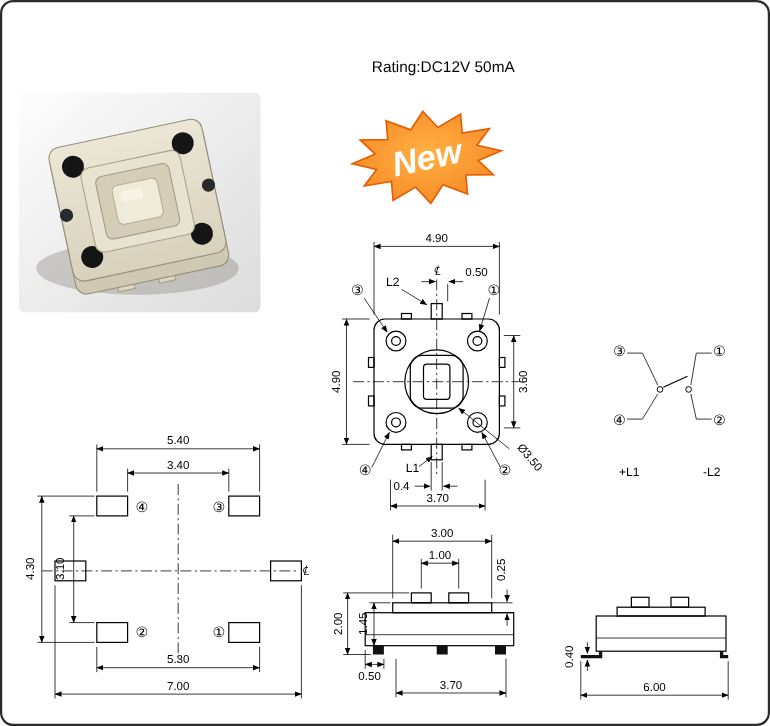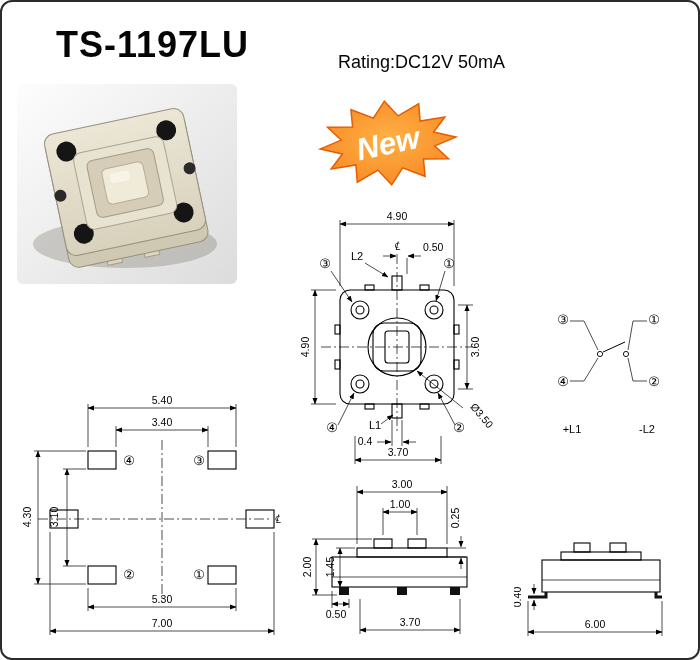--- a/index.html
+++ b/index.html
@@ -1,21 +1,21 @@
 <!DOCTYPE html>
 <html><head>
 <meta charset="utf-8">
 <style>
   *{margin:0;padding:0;box-sizing:border-box}
   html,body{background:#fff}
   body{width:700px;height:660px;font-family:"Liberation Sans",sans-serif;color:#0a0a0a}
   .page{position:relative;width:700px;height:660px;background:#fff;border:2px solid #2b2b2b;border-radius:12px;overflow:hidden}
   .abs{position:absolute}
   .title{position:absolute;left:54px;top:22px;font-size:36px;font-weight:bold;letter-spacing:1px;color:#050505}
-  .rating{position:absolute;left:336px;top:50px;font-size:18px;color:#050505}
+  .rating{position:absolute;left:336px;top:50px;font-size:14px;color:#050505}
   svg{display:block}
   svg text{font-family:"Liberation Sans",sans-serif}
   .ol{fill:none;stroke:#000;stroke-width:1.1}
   .thin{fill:none;stroke:#000;stroke-width:0.7}
   .dash{fill:none;stroke:#000;stroke-width:0.7;stroke-dasharray:10 3 2 3}
   .dim{font-size:10.5px;fill:#000}
   .lbl{font-size:11px;fill:#000}
   .pin-num{font-size:13px;fill:#000}
   .cl{font-size:12px;font-style:italic;fill:#000}
 </style>
@@ -25,21 +25,20 @@
 <div class="page">
 
   <svg width="0" height="0" style="position:absolute">
     <defs>
       <marker id="ar" viewBox="0 0 10 10" refX="9.5" refY="5" markerWidth="9" markerHeight="9" orient="auto-start-reverse" markerUnits="strokeWidth">
         <path d="M0,1 L10,5 L0,9 Z" fill="#000"></path>
       </marker>
     </defs>
   </svg>
 
-  <div class="title">TS-1197LU</div>
   <div class="rating">Rating:DC12V 50mA</div>
 
   <svg class="abs" style="left:15px;top:82px" width="220" height="200" viewBox="0 0 220 200">
     <defs>
       <linearGradient id="pbg" x1="0" y1="0" x2="1" y2="1">
         <stop offset="0" stop-color="#fdfdfd"></stop>
           <stop offset="1" stop-color="#dcdcdc"></stop>
       </linearGradient>
       <linearGradient id="btop" x1="0" y1="0" x2="0" y2="1">
         <stop offset="0" stop-color="#ece6d6"></stop>

